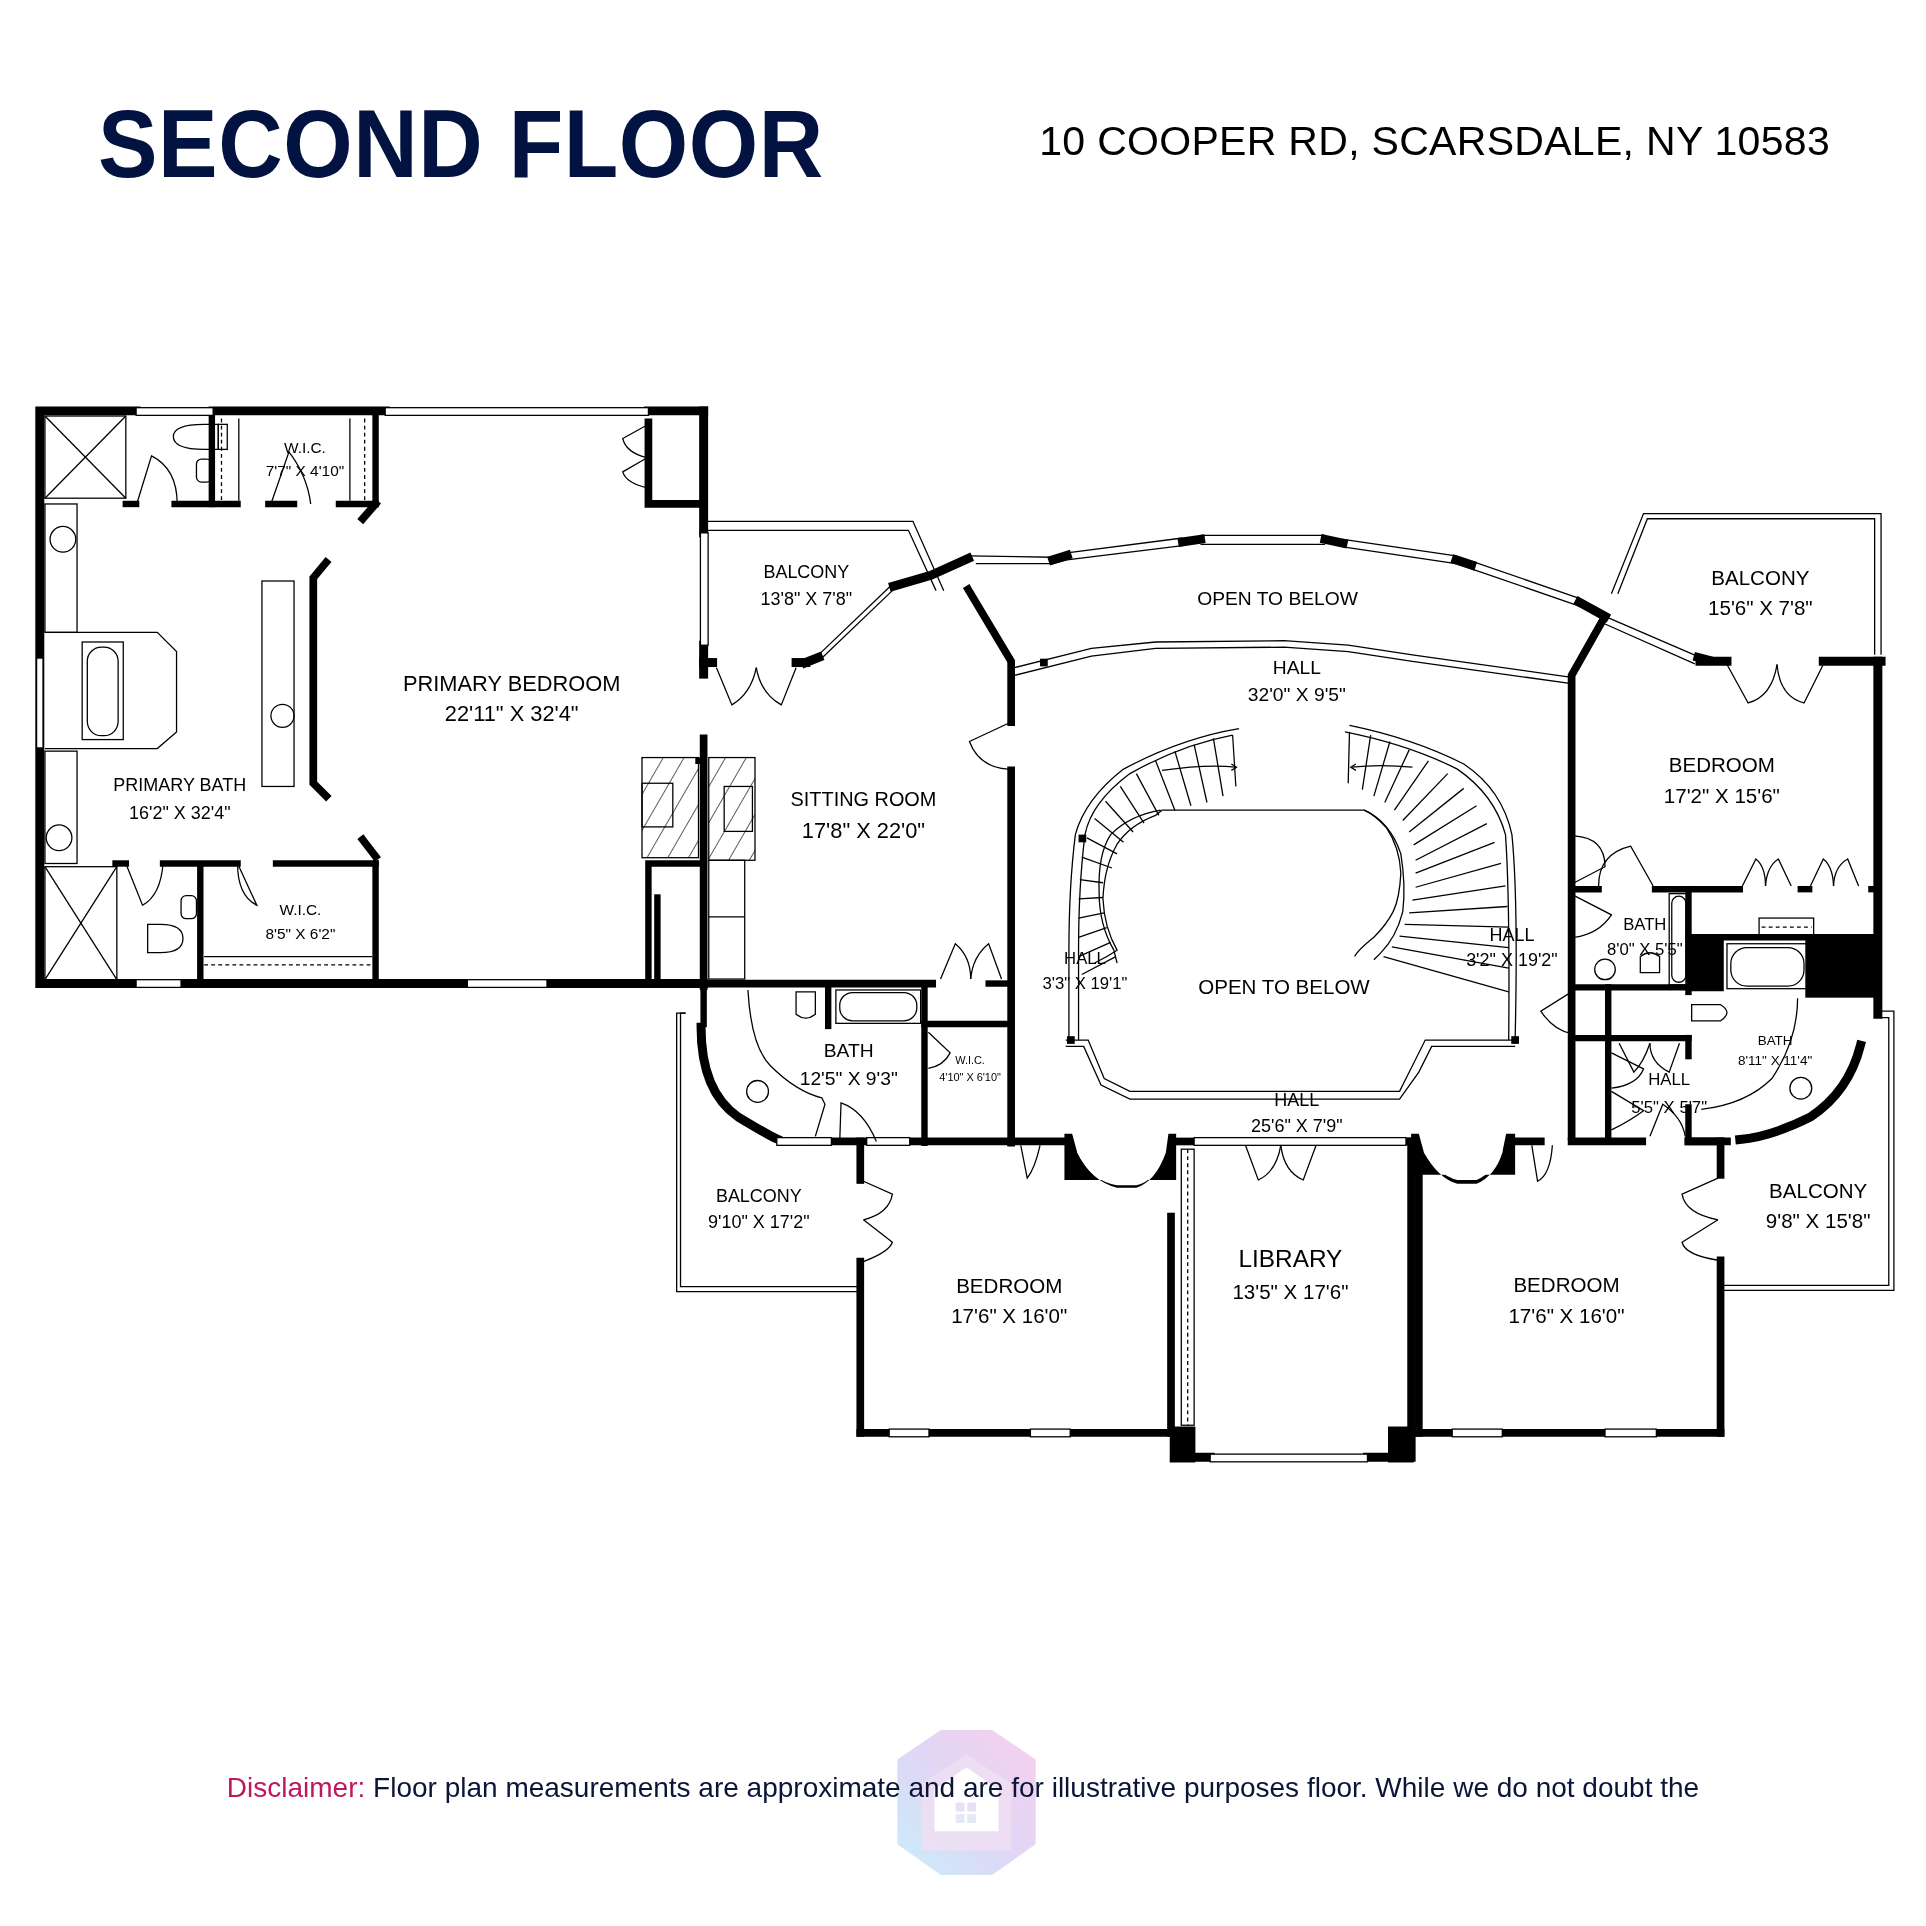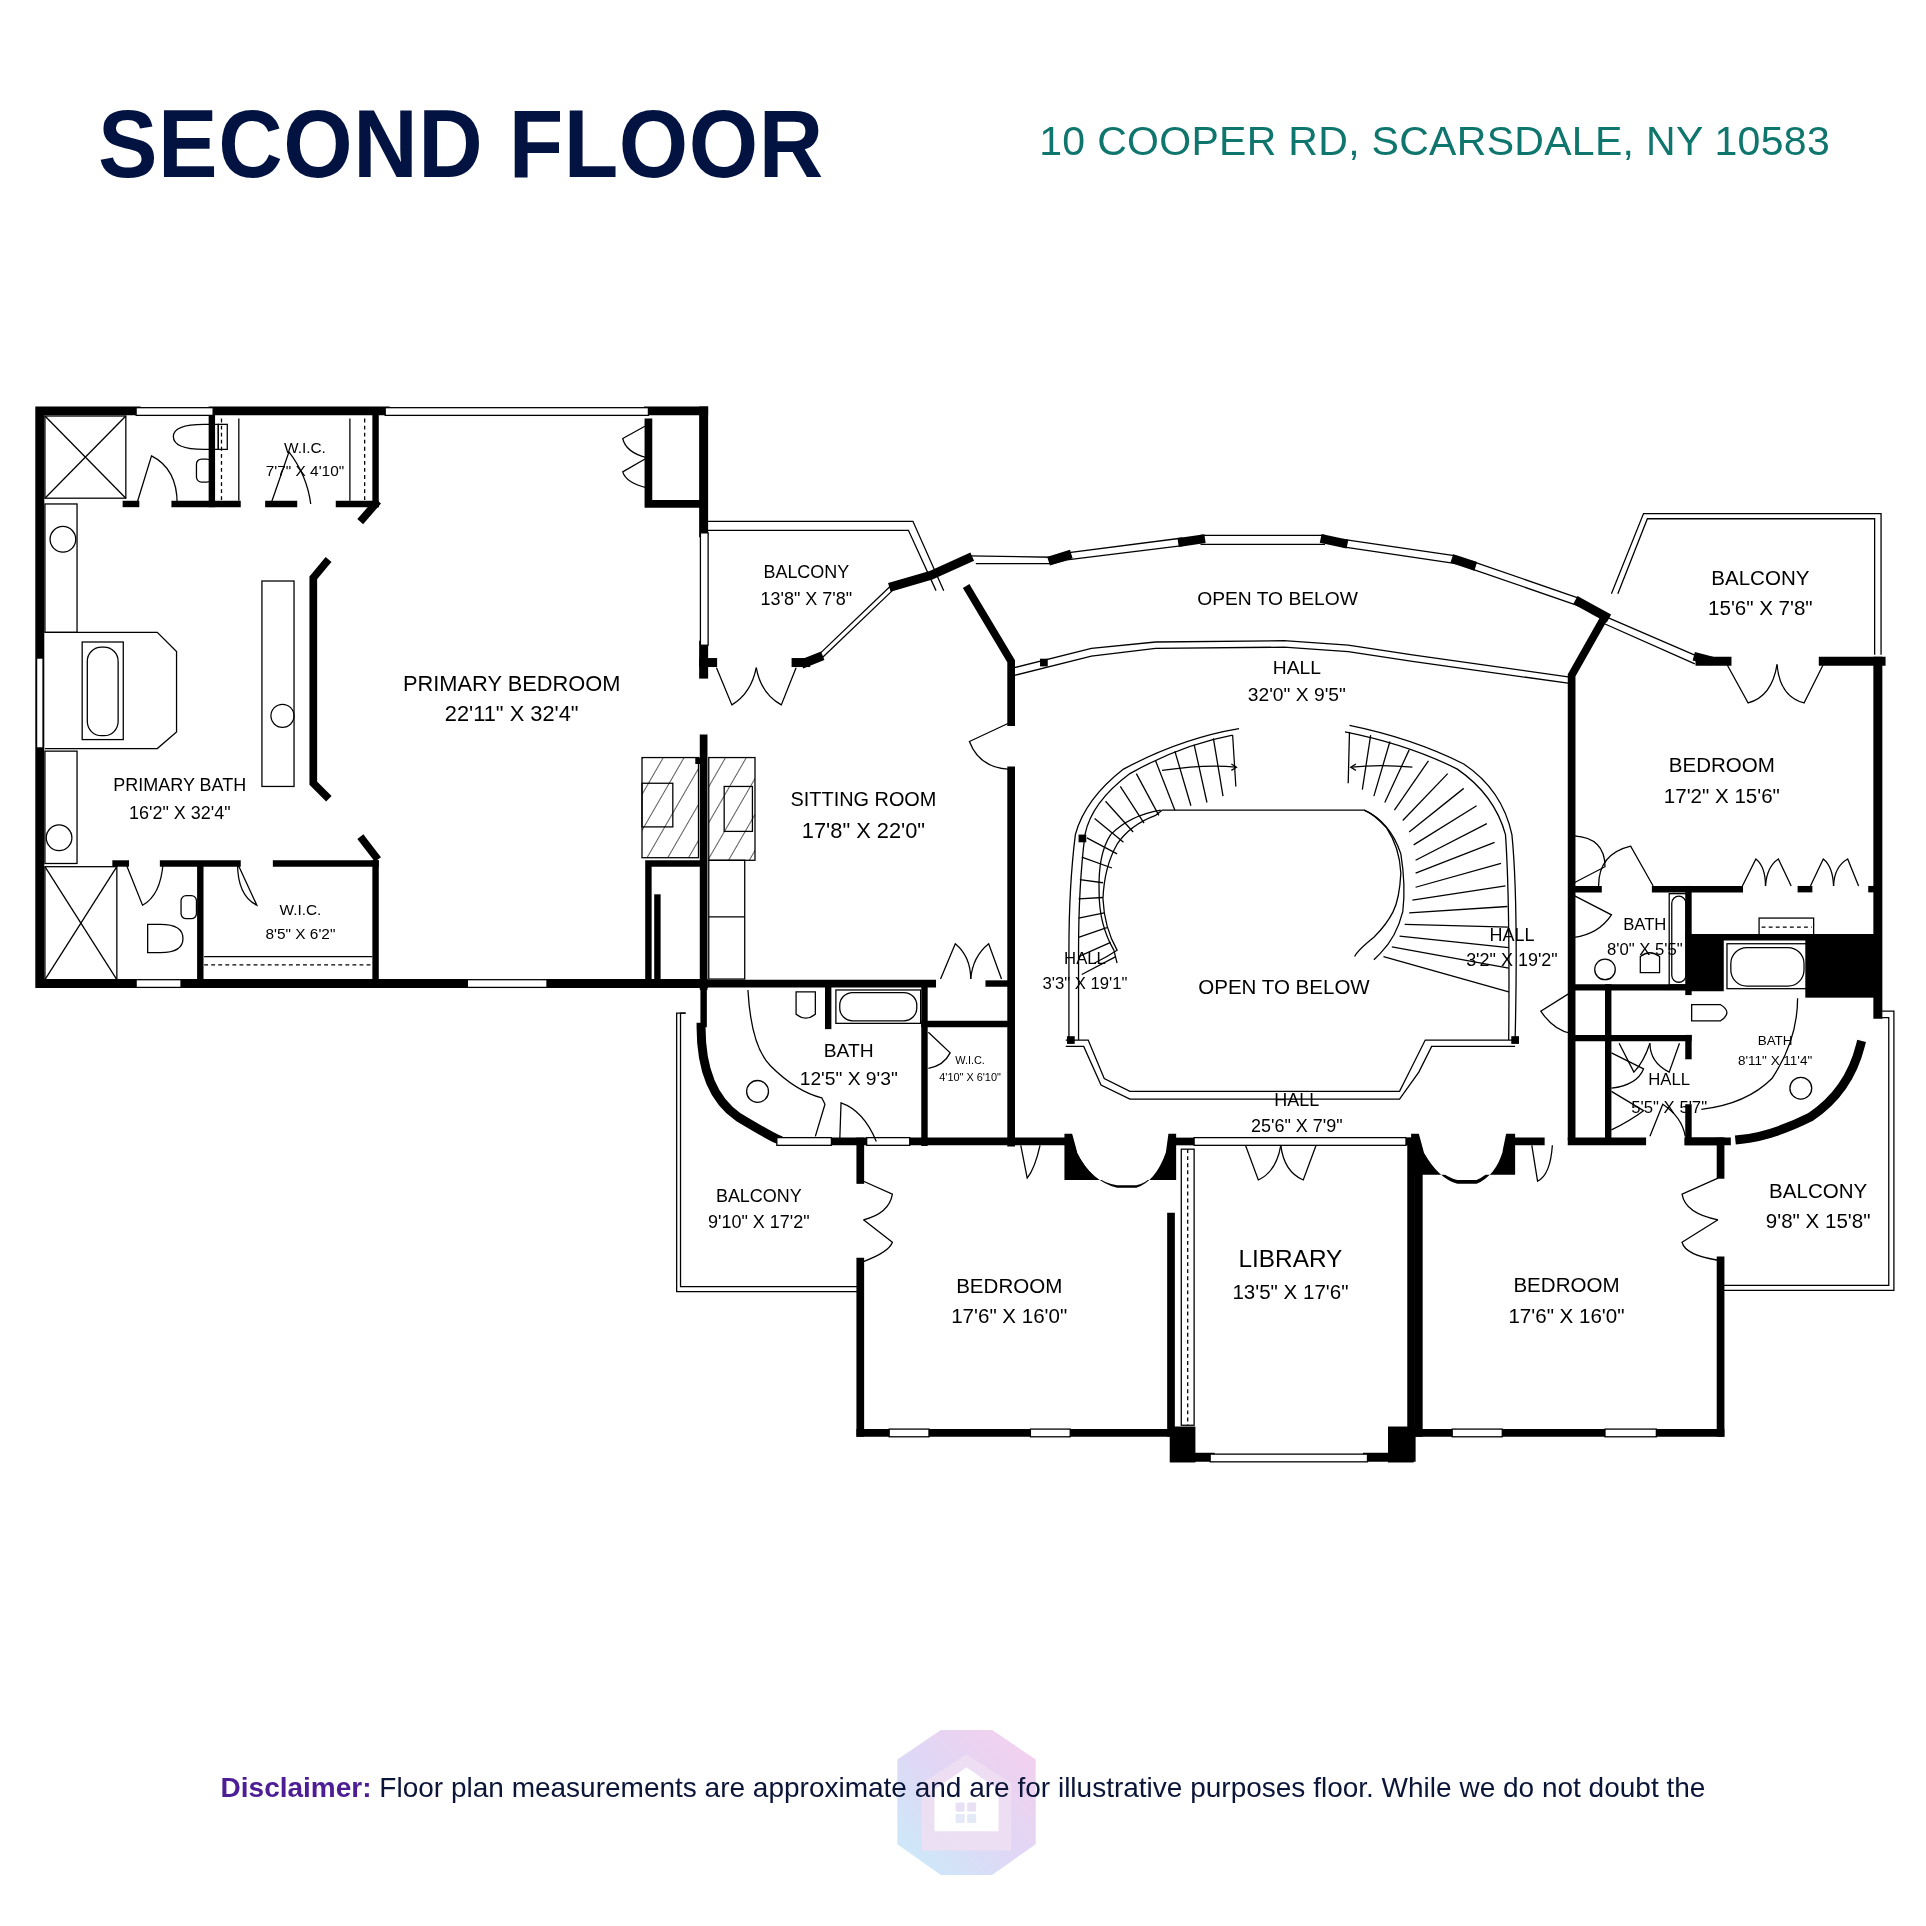--- a/index.html
+++ b/index.html
@@ -1,22 +1,22 @@
 <!DOCTYPE html>
 <html style="font-size:10.3px"><head>
 <meta charset="utf-8">
 <style>
   html, body { margin: 0; padding: 0; background: #ffffff; }
   body { width: 1926px; height: 1926px; position: relative; overflow: hidden; font-family: "Liberation Sans", "DejaVu Sans", sans-serif; color: #000; }
   .title { position: absolute; left: 98px; top: 96px; font-size: 96px; font-weight: 700; color: #021341; letter-spacing: 0.6px; line-height: 1; transform: scaleX(0.93); transform-origin: left top; }
-  .address { position: absolute; right: 96px; top: 121px; font-size: 41px; color: #0f766e; line-height: 1; letter-spacing: 0.3px; }
+  .address { position: absolute; right: 96px; top: 121px; font-size: 41px; color: #000000; line-height: 1; letter-spacing: 0.3px; }
   .plan { position: absolute; left: 0; top: 0; width: 1926px; height: 1926px; }
   .room-label { font-family: "Liberation Sans", "DejaVu Sans", sans-serif; fill: #000; text-anchor: middle; }
   .disclaimer { position: absolute; left: 0; width: 1926px; top: 1767px; text-align: center; font-size: 28px; line-height: 41px; color: #0b1538; z-index: 2; }
-  .disclaimer .lead { color: #4c1d95; font-weight: 700; text-align: right; }
+  .disclaimer .lead { color: #be185d; font-weight: 400; text-align: right; }
   .watermark { position: absolute; left: 883px; top: 1716px; width: 167px; height: 173px; z-index: 1; opacity: 0.55; }
 </style>
 </head>
 <body>
 
 <div class="title">SECOND FLOOR</div>
 <div class="address">10 COOPER RD, SCARSDALE, NY 10583</div>
 
 <svg class="plan" viewBox="0 0 3000 3000" xmlns="http://www.w3.org/2000/svg">
   <defs>

